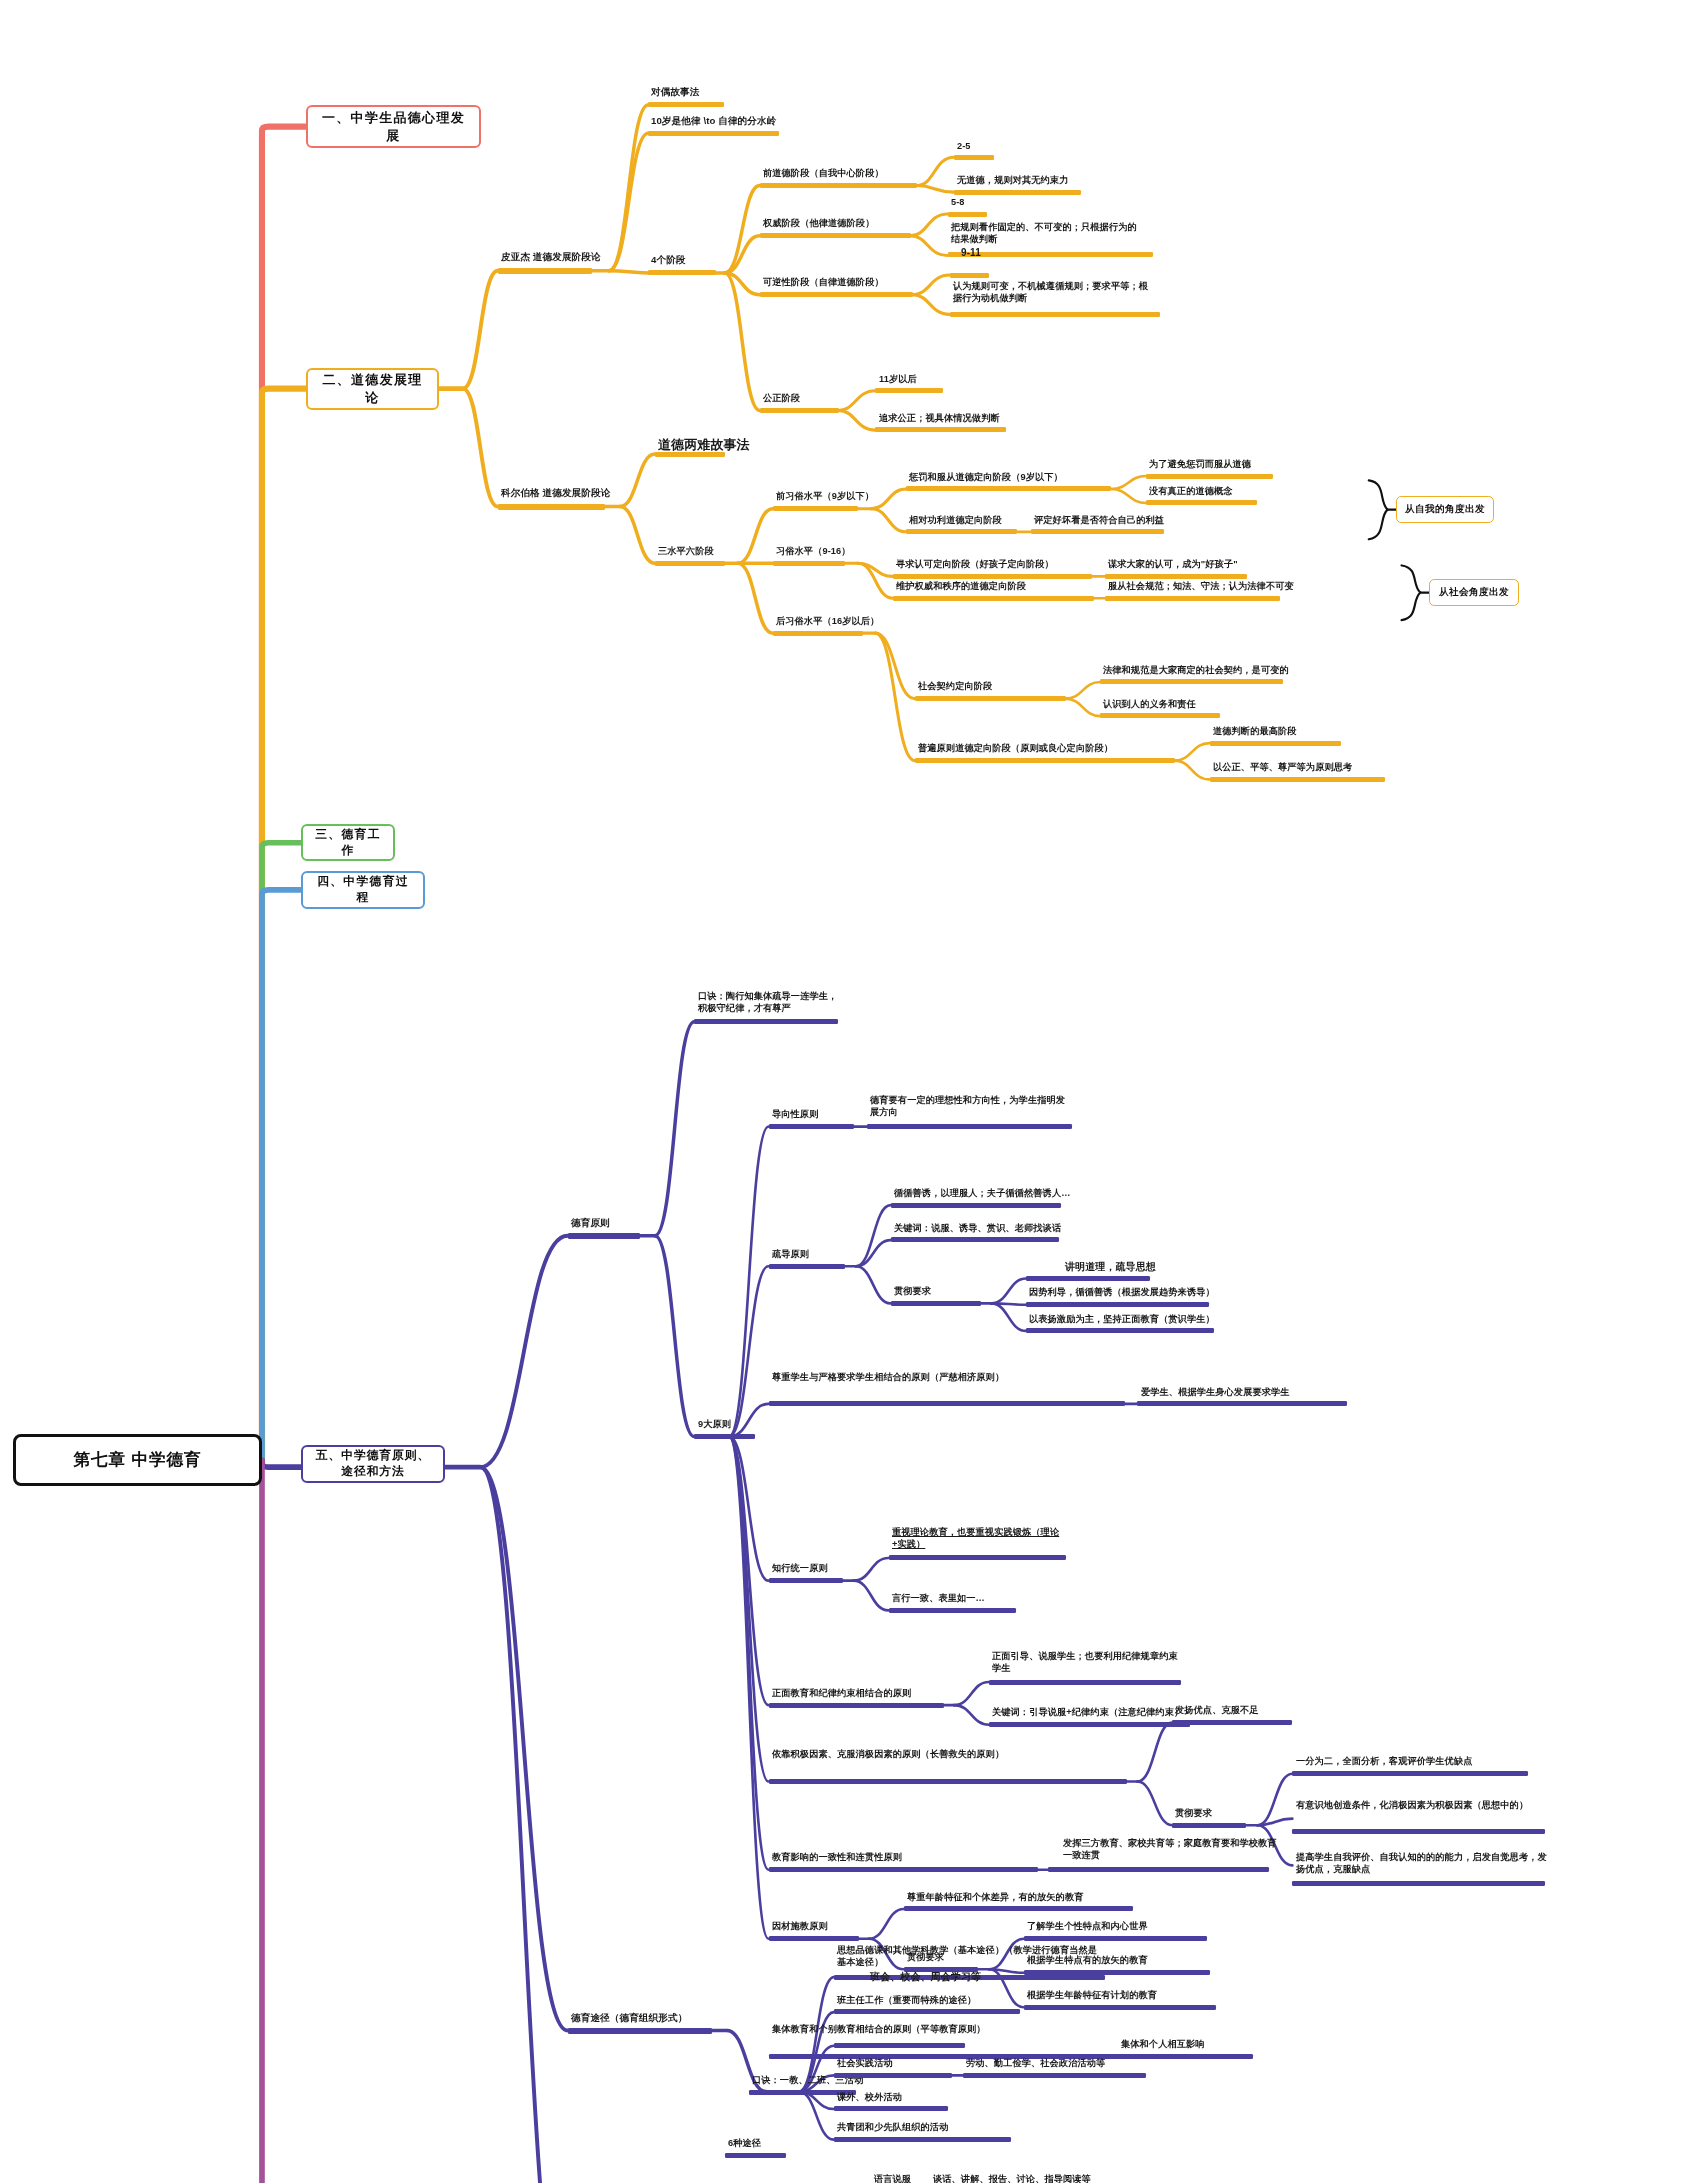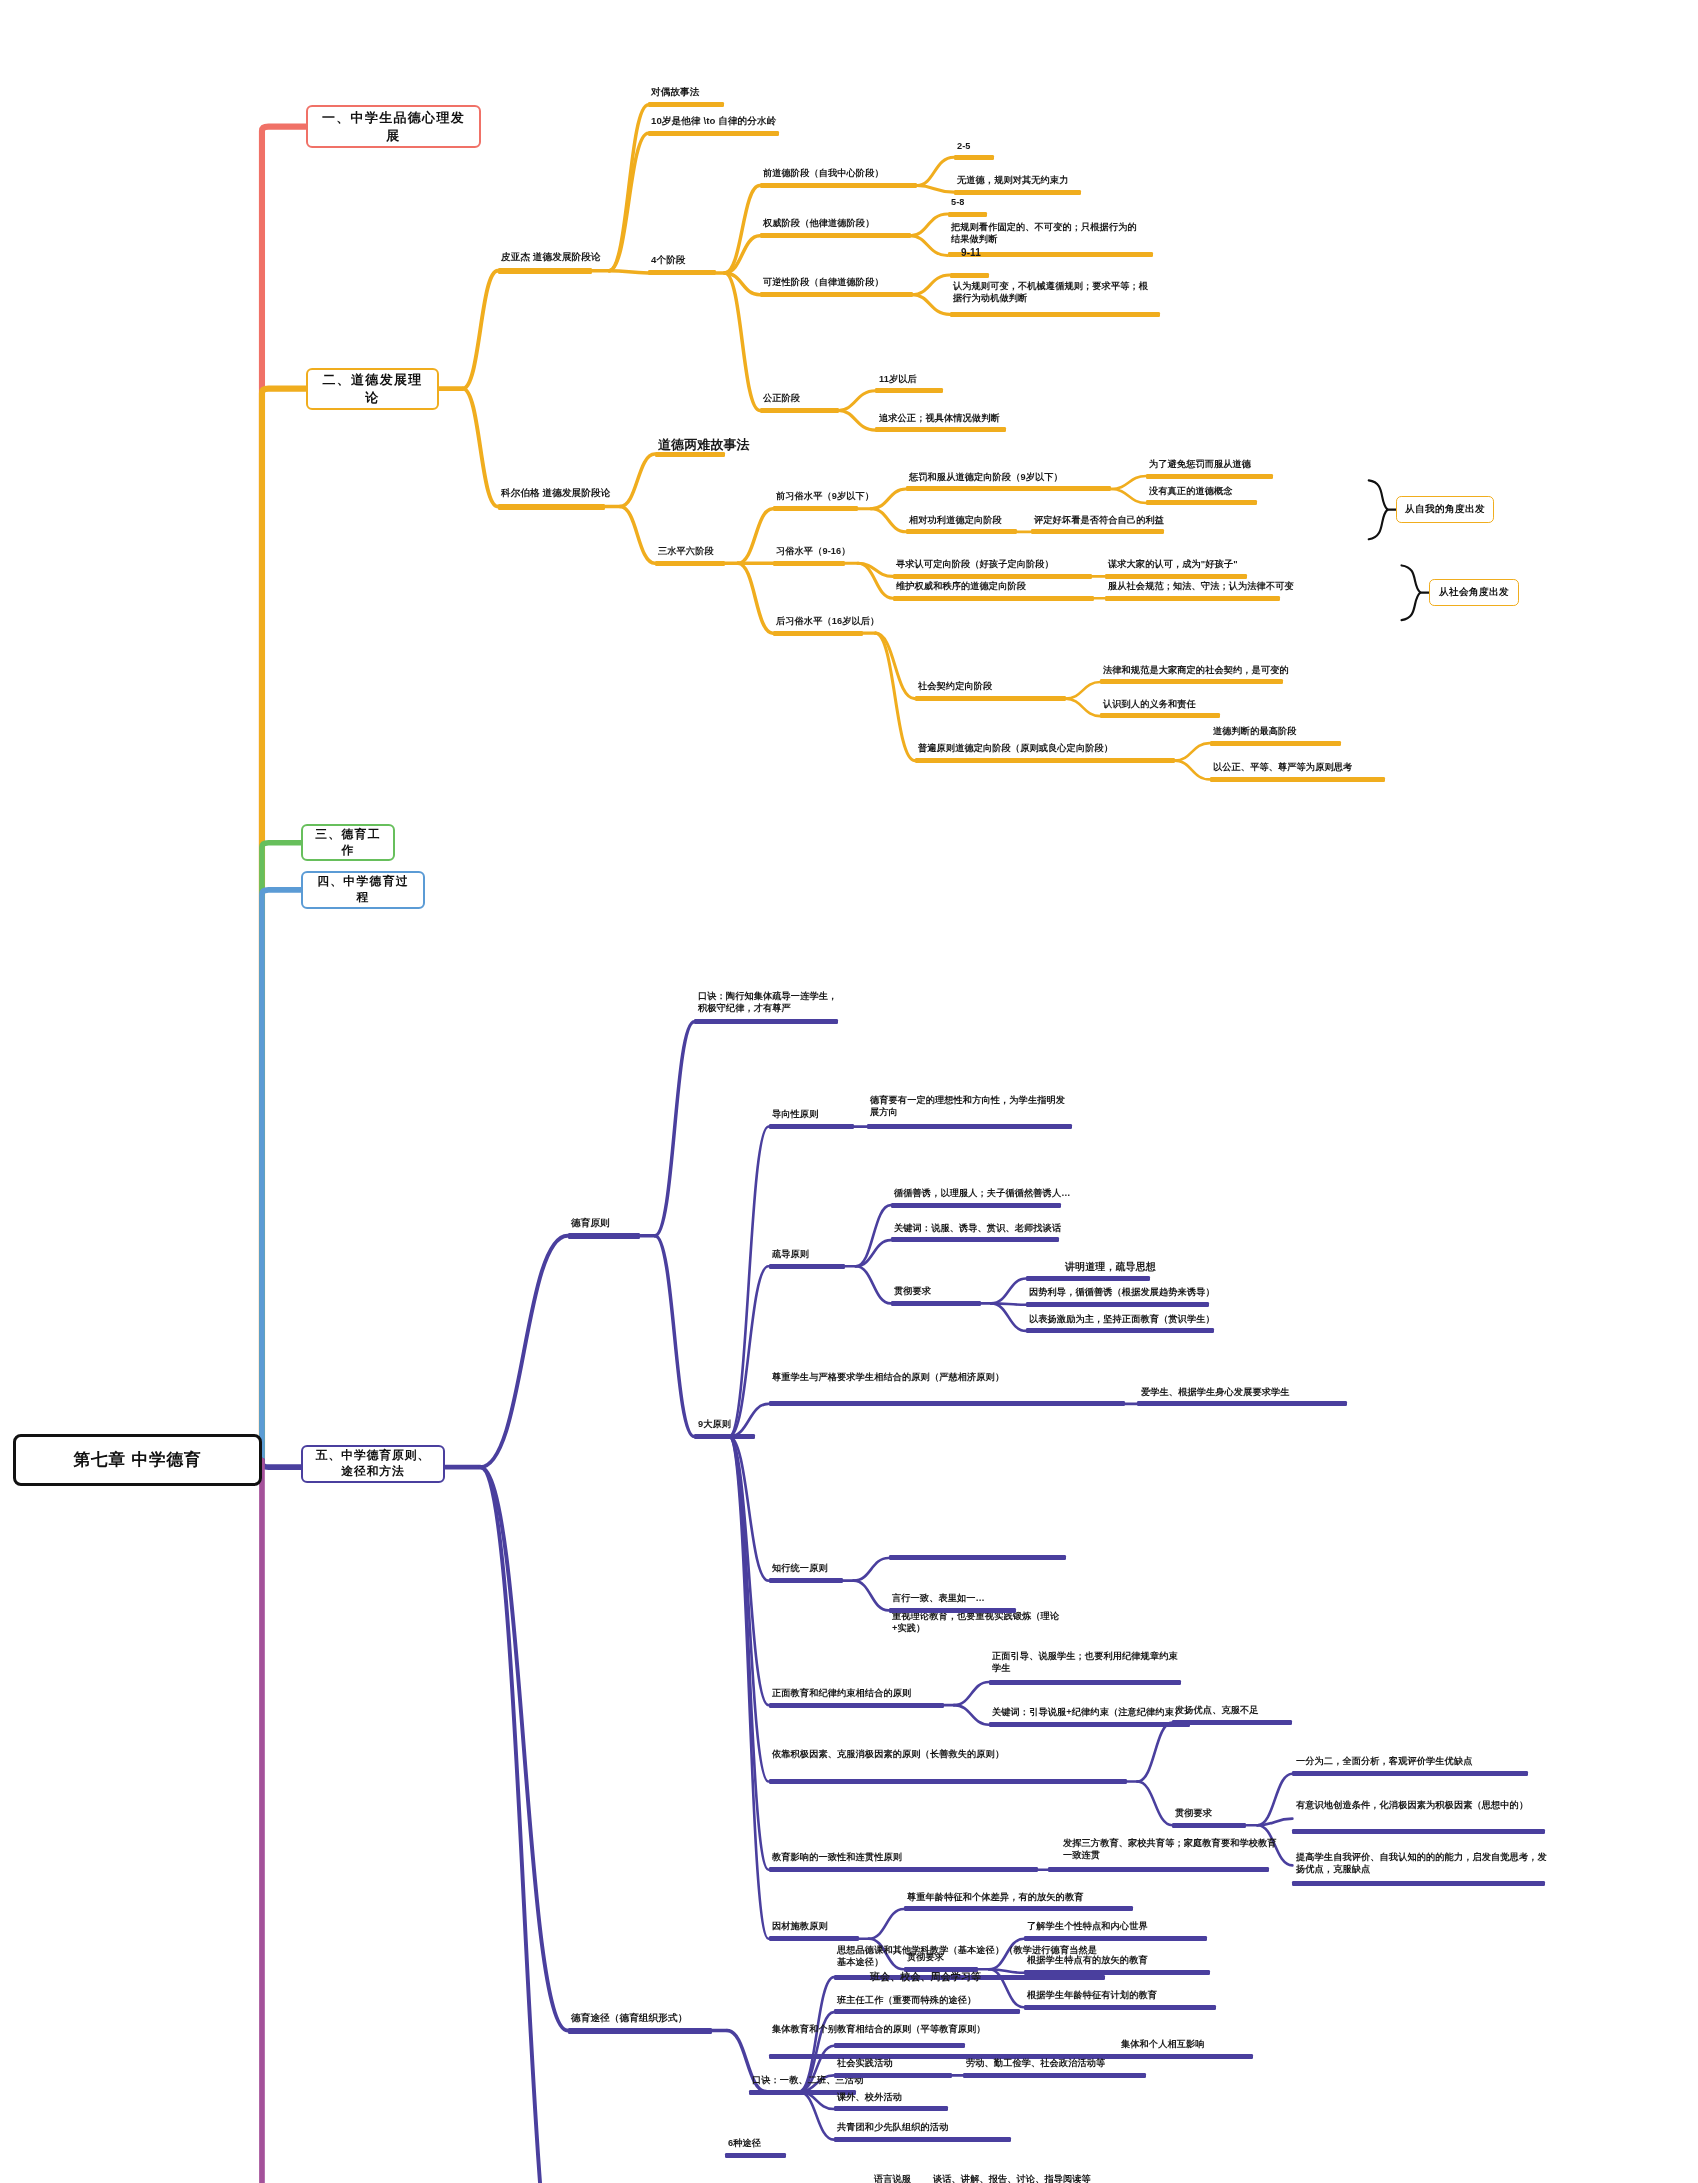--- a/index.html
+++ b/index.html
@@ -422,21 +422,21 @@
   <div class="node" style="left:1029px; top:1313px; font-size:9.2px;">以表扬激励为主，坚持正面教育（赏识学生）</div>
 
   <div class="bar" style="left:769px;top:1401px;width:356px;height:4.8px;background:#4a3f9e;"></div>
   <div class="node" style="left:772px; top:1371px; width:288px; font-size:9.2px;">尊重学生与严格要求学生相结合的原则（严慈相济原则）</div>
   <div class="bar" style="left:1137px;top:1401px;width:210px;height:4.8px;background:#4a3f9e;"></div>
   <div class="node" style="left:1141px; top:1386px; font-size:9.2px;">爱学生、根据学生身心发展要求学生</div>
 
   <div class="bar" style="left:769px;top:1578px;width:74px;height:4.8px;background:#4a3f9e;"></div>
   <div class="node" style="left:772px; top:1562px; font-size:9.2px;">知行统一原则</div>
   <div class="bar" style="left:889px;top:1555px;width:177px;height:4.8px;background:#4a3f9e;"></div>
-  <div class="node" style="left:892px; top:1610px; width:175px; font-size:9.2px;">重视理论教育，也要重视实践锻炼（理论+实践）</div>
+  <div class="node" style="left:892px; top:1526px; width:175px; font-size:9.2px;text-decoration:underline;">重视理论教育，也要重视实践锻炼（理论+实践）</div>
   <div class="bar" style="left:889px;top:1608px;width:127px;height:4.8px;background:#4a3f9e;"></div>
   <div class="node" style="left:892px; top:1592px; font-size:9.2px;">言行一致、表里如一…</div>
 
   <div class="bar" style="left:769px;top:1703px;width:175px;height:4.8px;background:#4a3f9e;"></div>
   <div class="node" style="left:772px; top:1687px; font-size:9.2px;">正面教育和纪律约束相结合的原则</div>
   <div class="bar" style="left:989px;top:1680px;width:192px;height:4.8px;background:#4a3f9e;"></div>
   <div class="node" style="left:992px; top:1650px; width:192px; font-size:9.2px;">正面引导、说服学生；也要利用纪律规章约束学生</div>
   <div class="bar" style="left:989px;top:1722px;width:201px;height:4.8px;background:#4a3f9e;"></div>
   <div class="node" style="left:992px; top:1706px; font-size:9.2px;">关键词：引导说服+纪律约束（注意纪律约束）</div>
 

